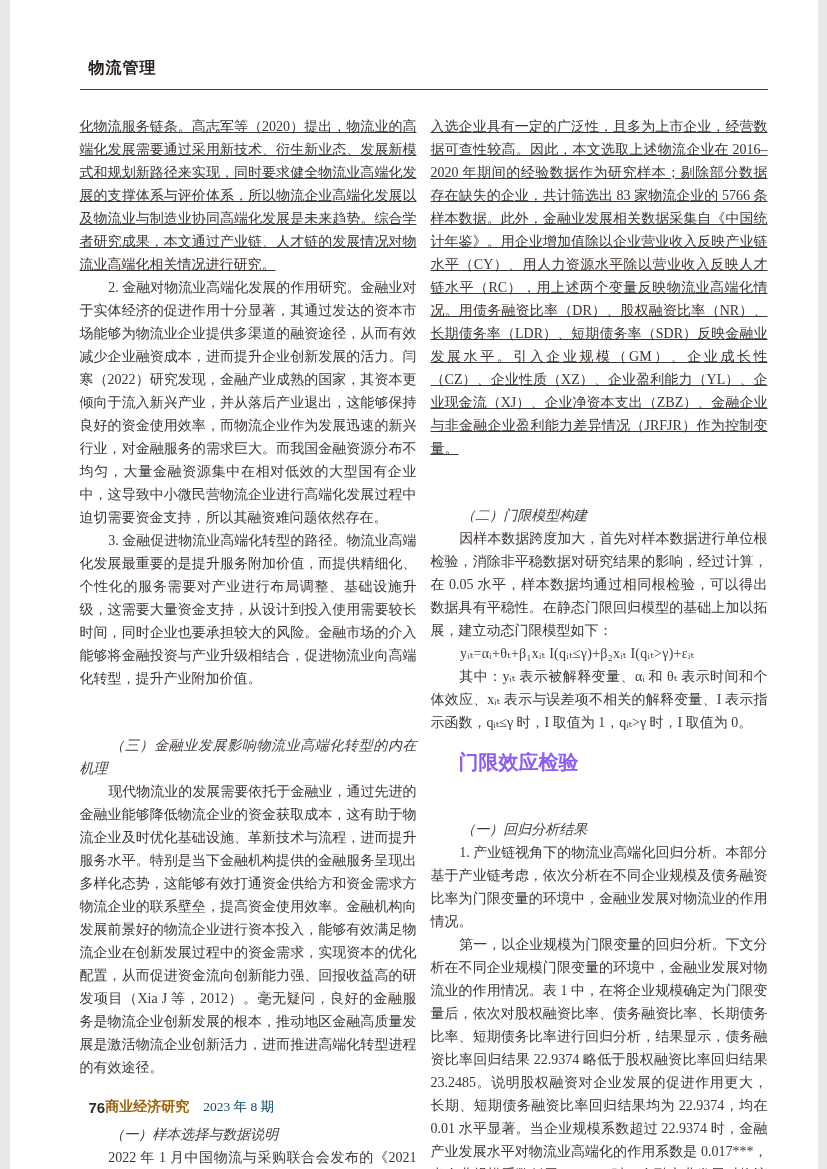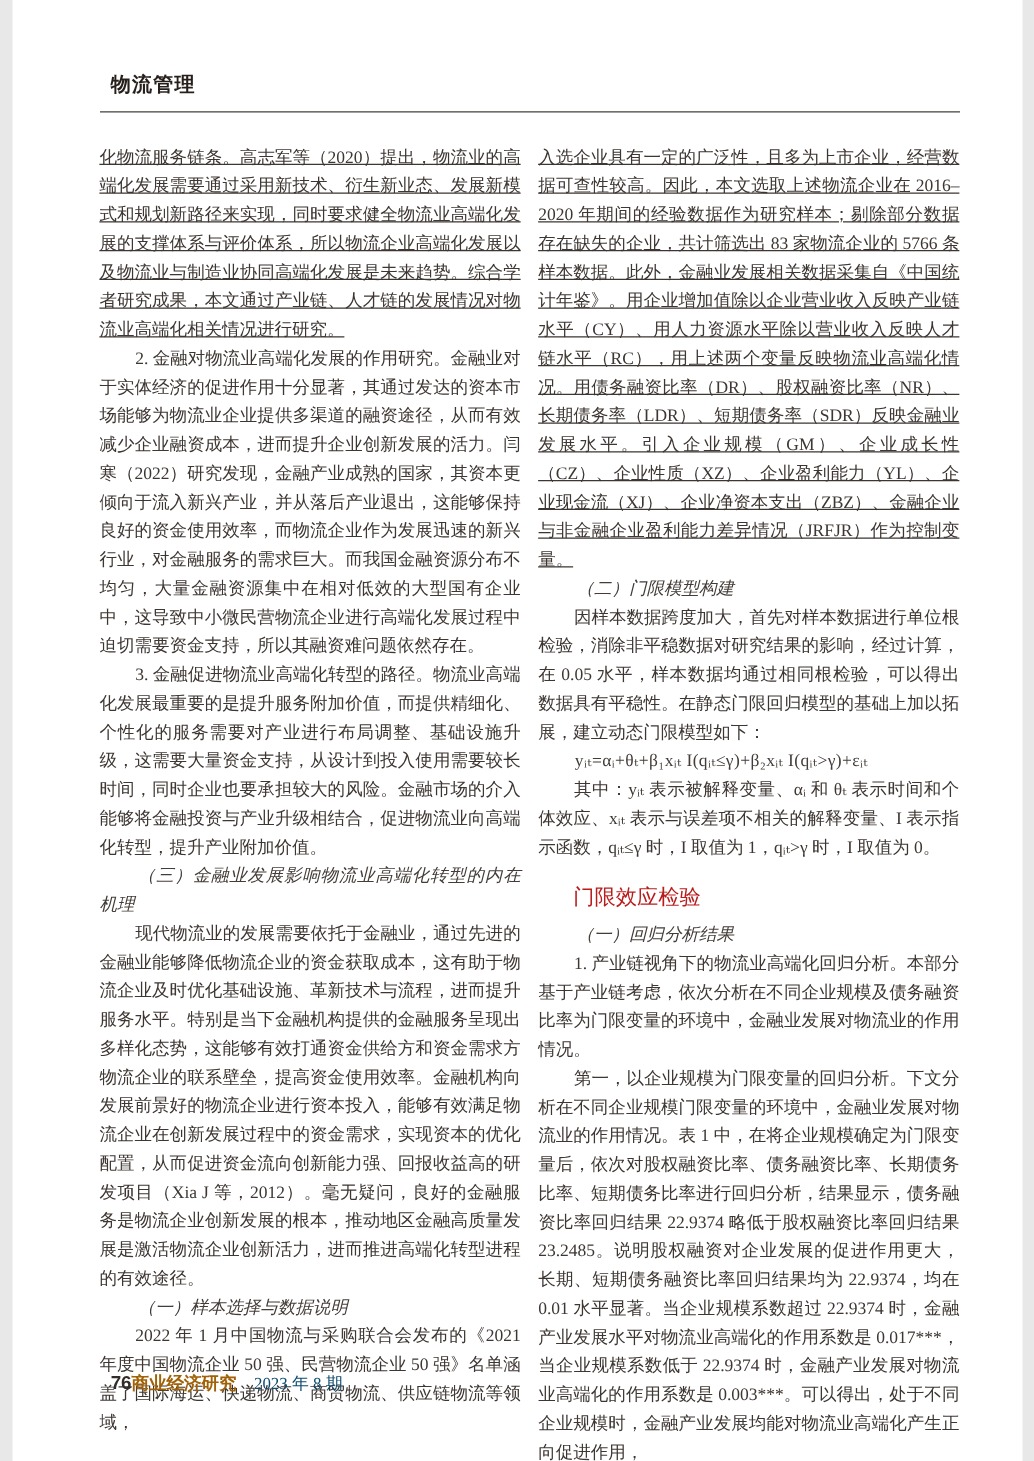--- a/index.html
+++ b/index.html
@@ -47,42 +47,43 @@
     line-height: 23px;
     text-align: justify;
   }
   .block { margin: 0; }
   .block.body { text-indent: 2.05em; }
   .block.body.no-indent { text-indent: 0; text-decoration: underline; }
   .block.subsection {
     font-style: italic;
     text-indent: 2.2em;
     color: #433c38;
+    margin-top: 44px;
   }
   .block.section {
     font-family: "Liberation Sans", "DejaVu Sans", sans-serif;
-    font-weight: normal;
-    font-size: 17px;
-    color: #b91c1c;
+    font-weight: bold;
+    font-size: 20px;
+    color: #8b5cf6;
     text-indent: 0;
     padding-left: 28px;
     margin: 16px 0 7px 0;
     line-height: 24px;
   }
   .block.equation {
     text-indent: 2.1em;
     letter-spacing: 0.3px;
     color: #433c38;
   }
   .footer {
     position: absolute;
     left: 79px;
     top: 1098px;
     display: flex;
-    align-items: flex-start;
+    align-items: center;
   }
   .footer .page-num {
     font-family: "Liberation Sans", "DejaVu Sans", sans-serif;
     font-weight: bold;
     font-size: 15px;
     color: #322d29;
   }
   .footer .journal {
     font-family: "Liberation Sans", "DejaVu Sans", sans-serif;
     font-weight: bold;

